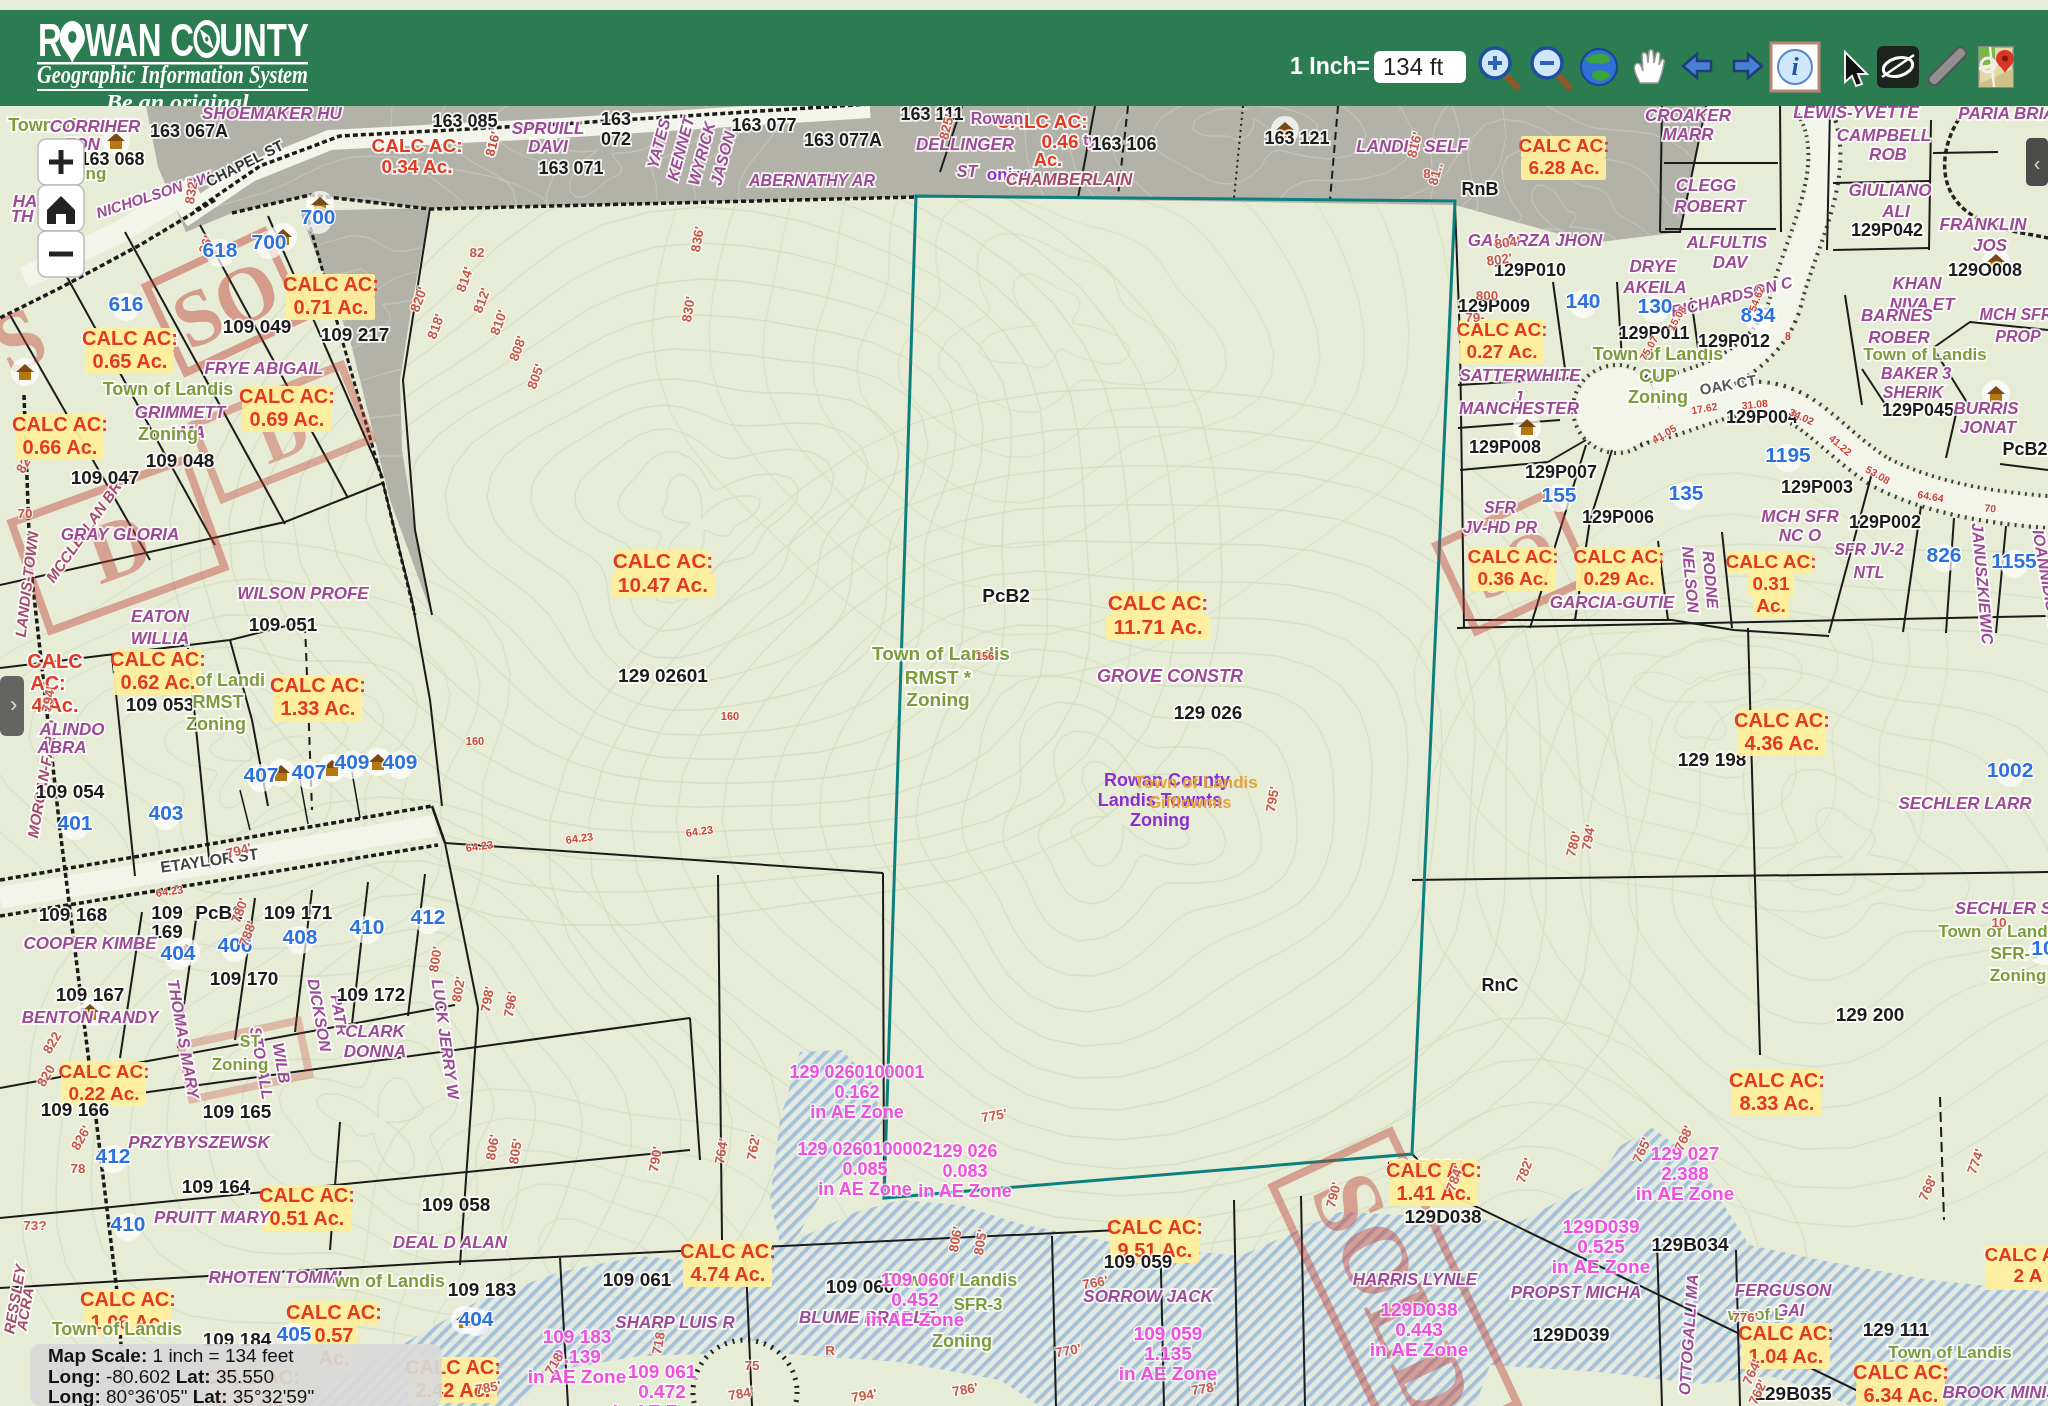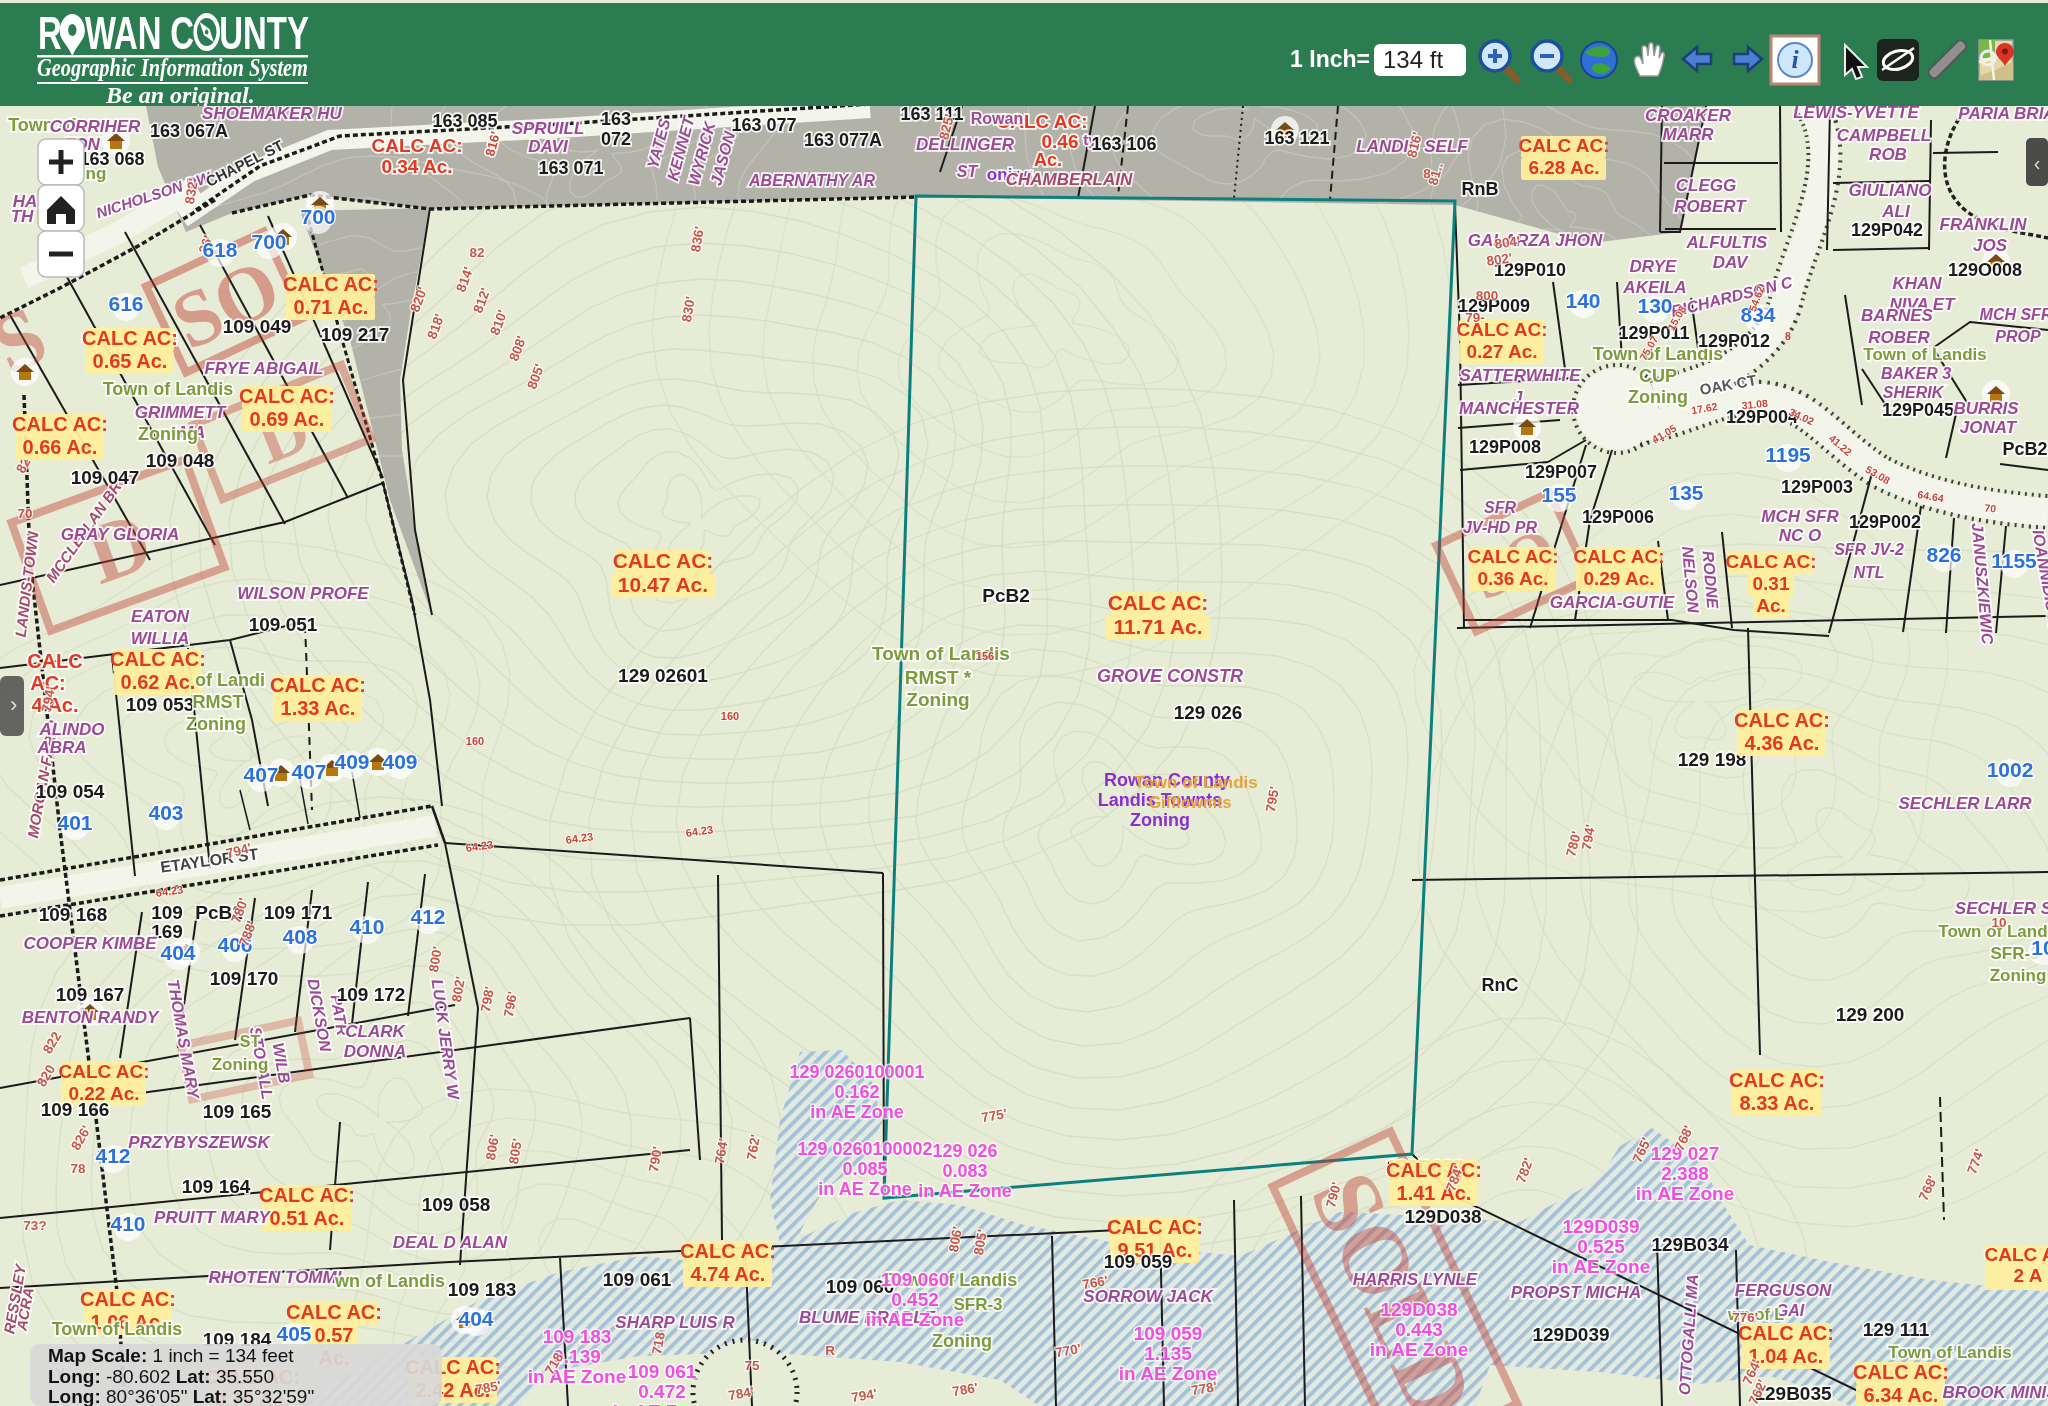--- a/index.html
+++ b/index.html
@@ -1,15 +1,15 @@
 <!DOCTYPE html>
 <html><head><meta charset="utf-8"><title>Rowan County GIS</title>
 <style>
 html,body{margin:0;padding:0;width:2048px;height:1406px;overflow:hidden;background:#e6ecd5;font-family:"Liberation Sans",sans-serif;}
-#hdr{position:absolute;top:3px;left:0;width:2048px;height:106px;}
+#hdr{position:absolute;top:10px;left:0;width:2048px;height:106px;}
 #map{position:absolute;top:106px;left:0;width:2048px;height:1300px;}
 </style></head>
 <body>
 <div id="hdr"><svg width="2048" height="106" viewBox="0 0 2048 106">
       <rect width="2048" height="106" fill="#2b7c50"></rect>
       <rect y="103" width="2048" height="3" fill="#1f6240"></rect>
       <g transform="translate(38,46) scale(0.70,1)">
 <text font-family="Liberation Sans" font-weight="bold" font-size="47" fill="#fff"><tspan x="0">R</tspan><tspan x="67">WAN</tspan><tspan x="189">C</tspan><tspan x="259">UNTY</tspan></text>
 <g transform="translate(49,-17)">
           <path d="M0 -18 C 10 -18 18 -10 18 -1 C 18 8 6 13 0 24 C -6 13 -18 8 -18 -1 C -18 -10 -10 -18 0 -18 Z" fill="#fff"></path>

